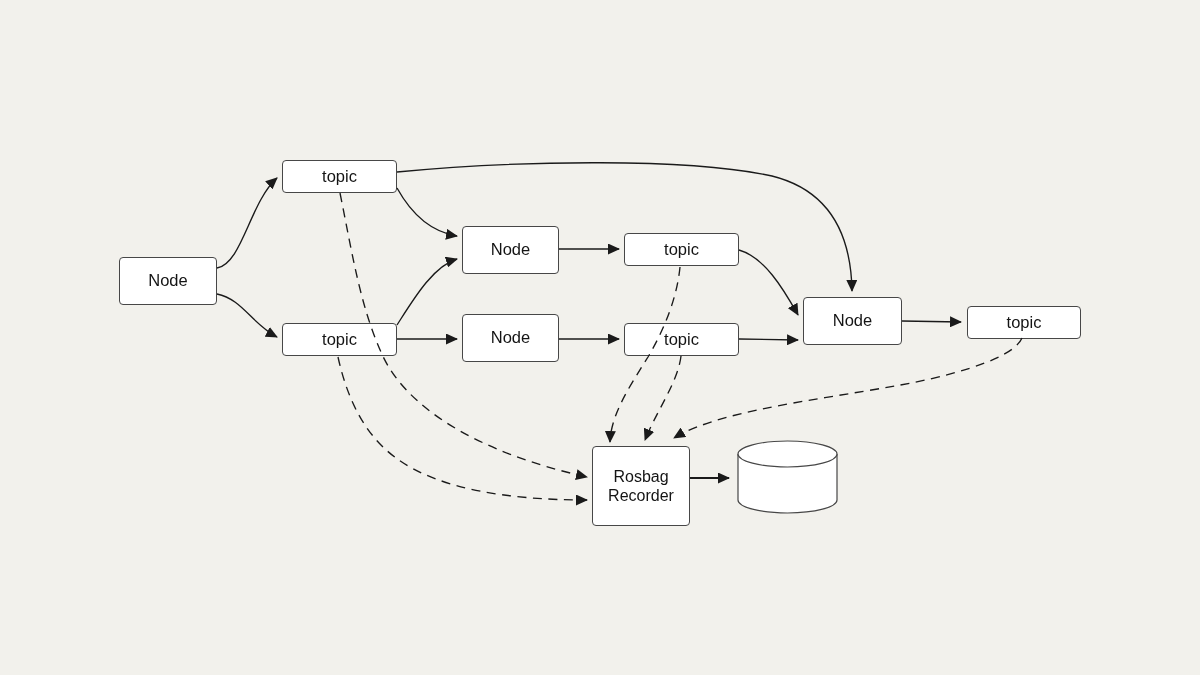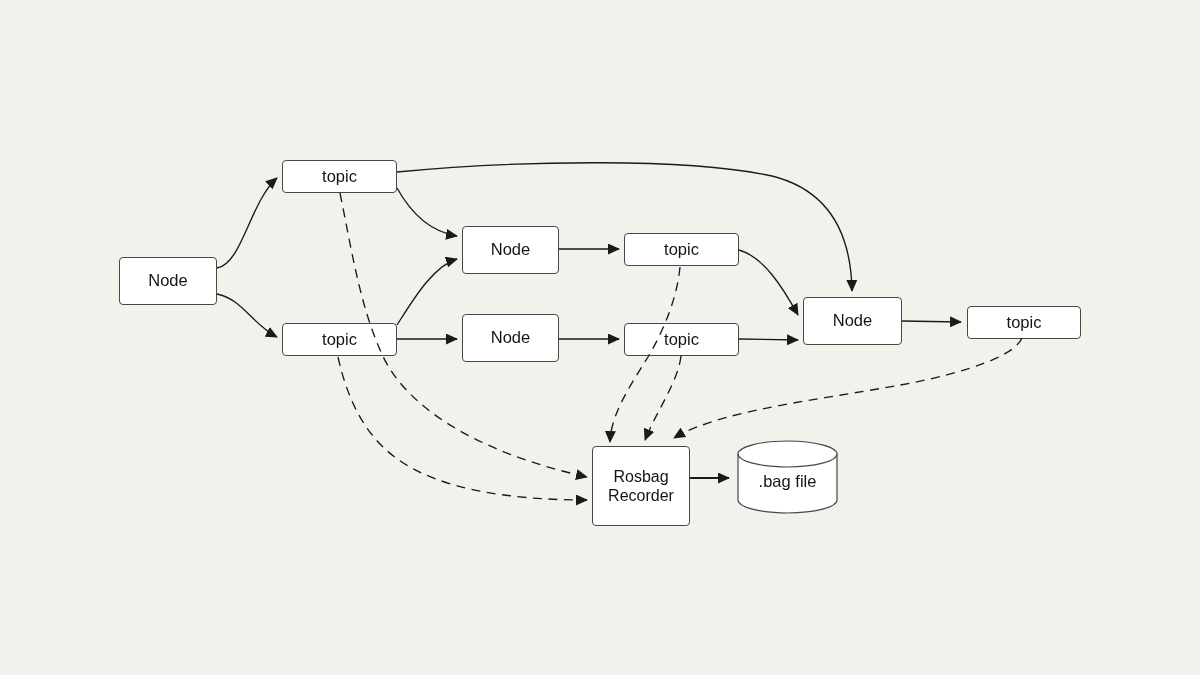--- a/index.html
+++ b/index.html
@@ -114,15 +114,14 @@
     <path class="connector" d="M 902 321 L 961 322" marker-end="url(#arrow)"></path>
     <path class="connector thick" d="M 690 478 L 729 478" marker-end="url(#arrow)"></path>
 
     <path class="connector dashed" d="M 340 193 C 352 252, 360 305, 381 352 C 404 406, 475 452, 587 477" marker-end="url(#arrow)"></path>
     <path class="connector dashed" d="M 338 357 C 348 402, 366 436, 396 458 C 438 489, 508 500, 587 500" marker-end="url(#arrow)"></path>
     <path class="connector dashed" d="M 680 267 C 677 298, 664 330, 648 357 C 630 386, 611 414, 610 442" marker-end="url(#arrow)"></path>
     <path class="connector dashed" d="M 681 356 C 678 382, 656 412, 645 440" marker-end="url(#arrow)"></path>
     <path class="connector dashed" d="M 1022 338 C 1016 352, 986 366, 930 379 C 850 397, 727 406, 674 438" marker-end="url(#arrow)"></path>
   </svg>
 
-  <div class="cyl-label" style="left:738px; top:445px; width:99px; height:72px;">.bag file</div>
 
 </div>
 
 </body></html>

